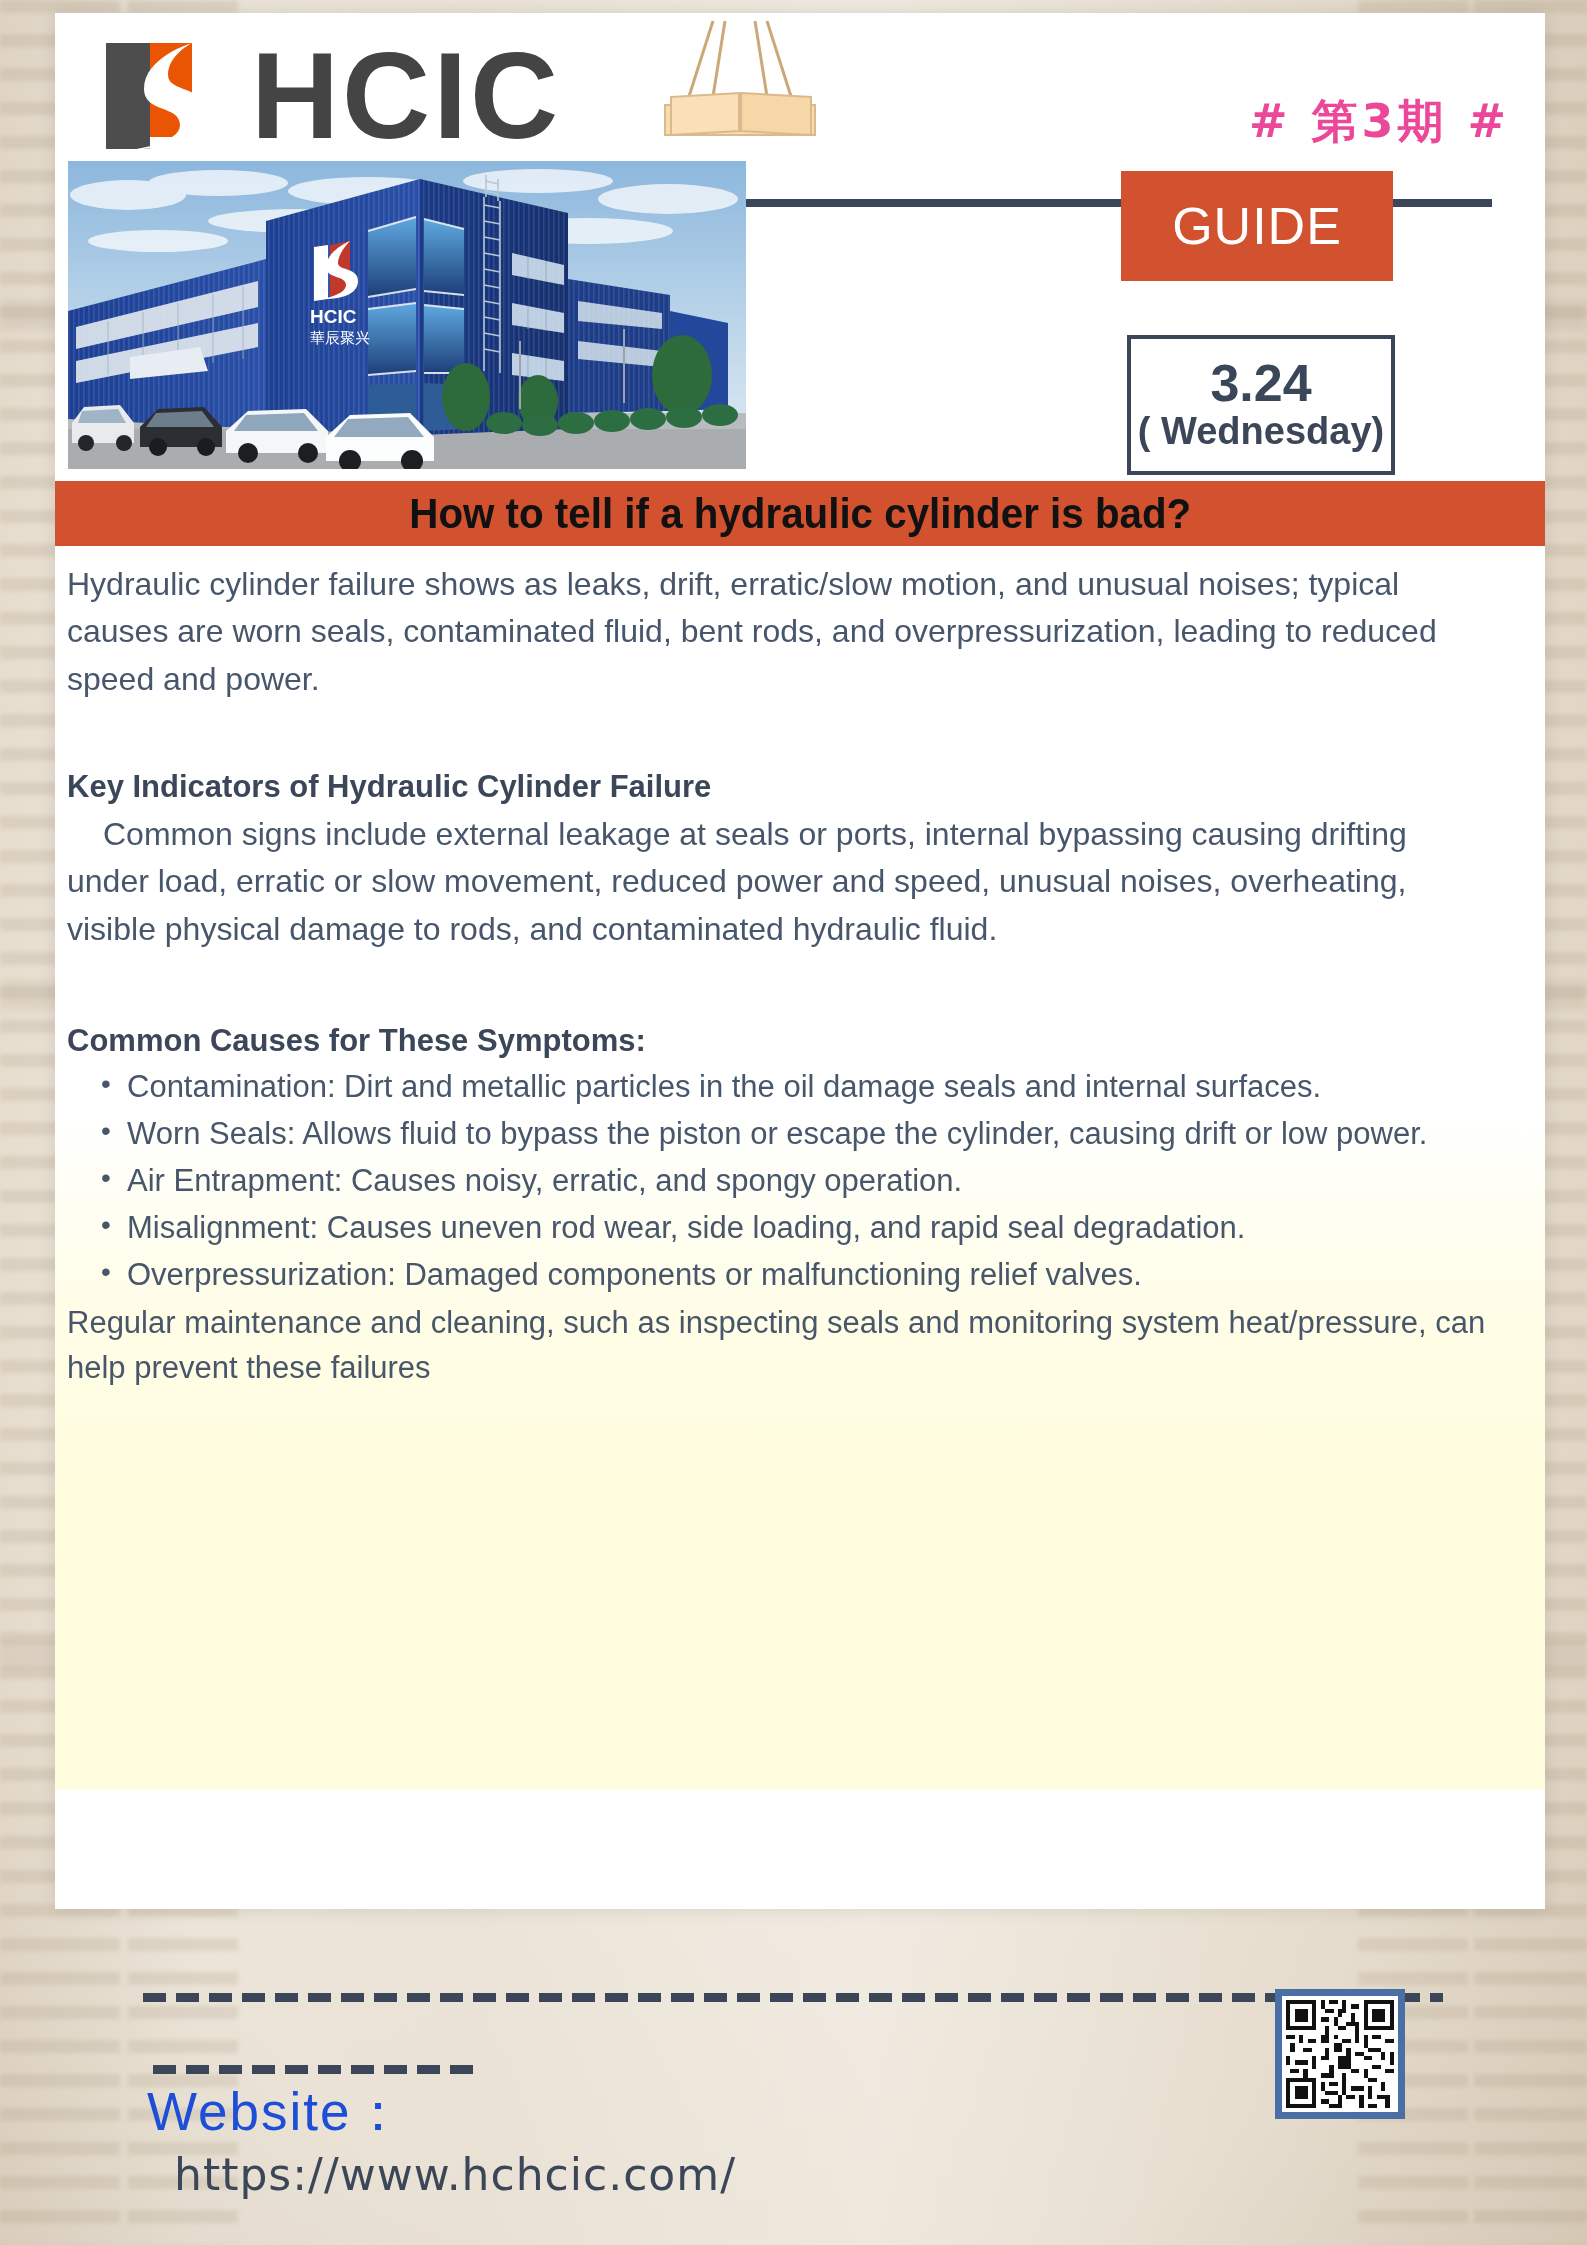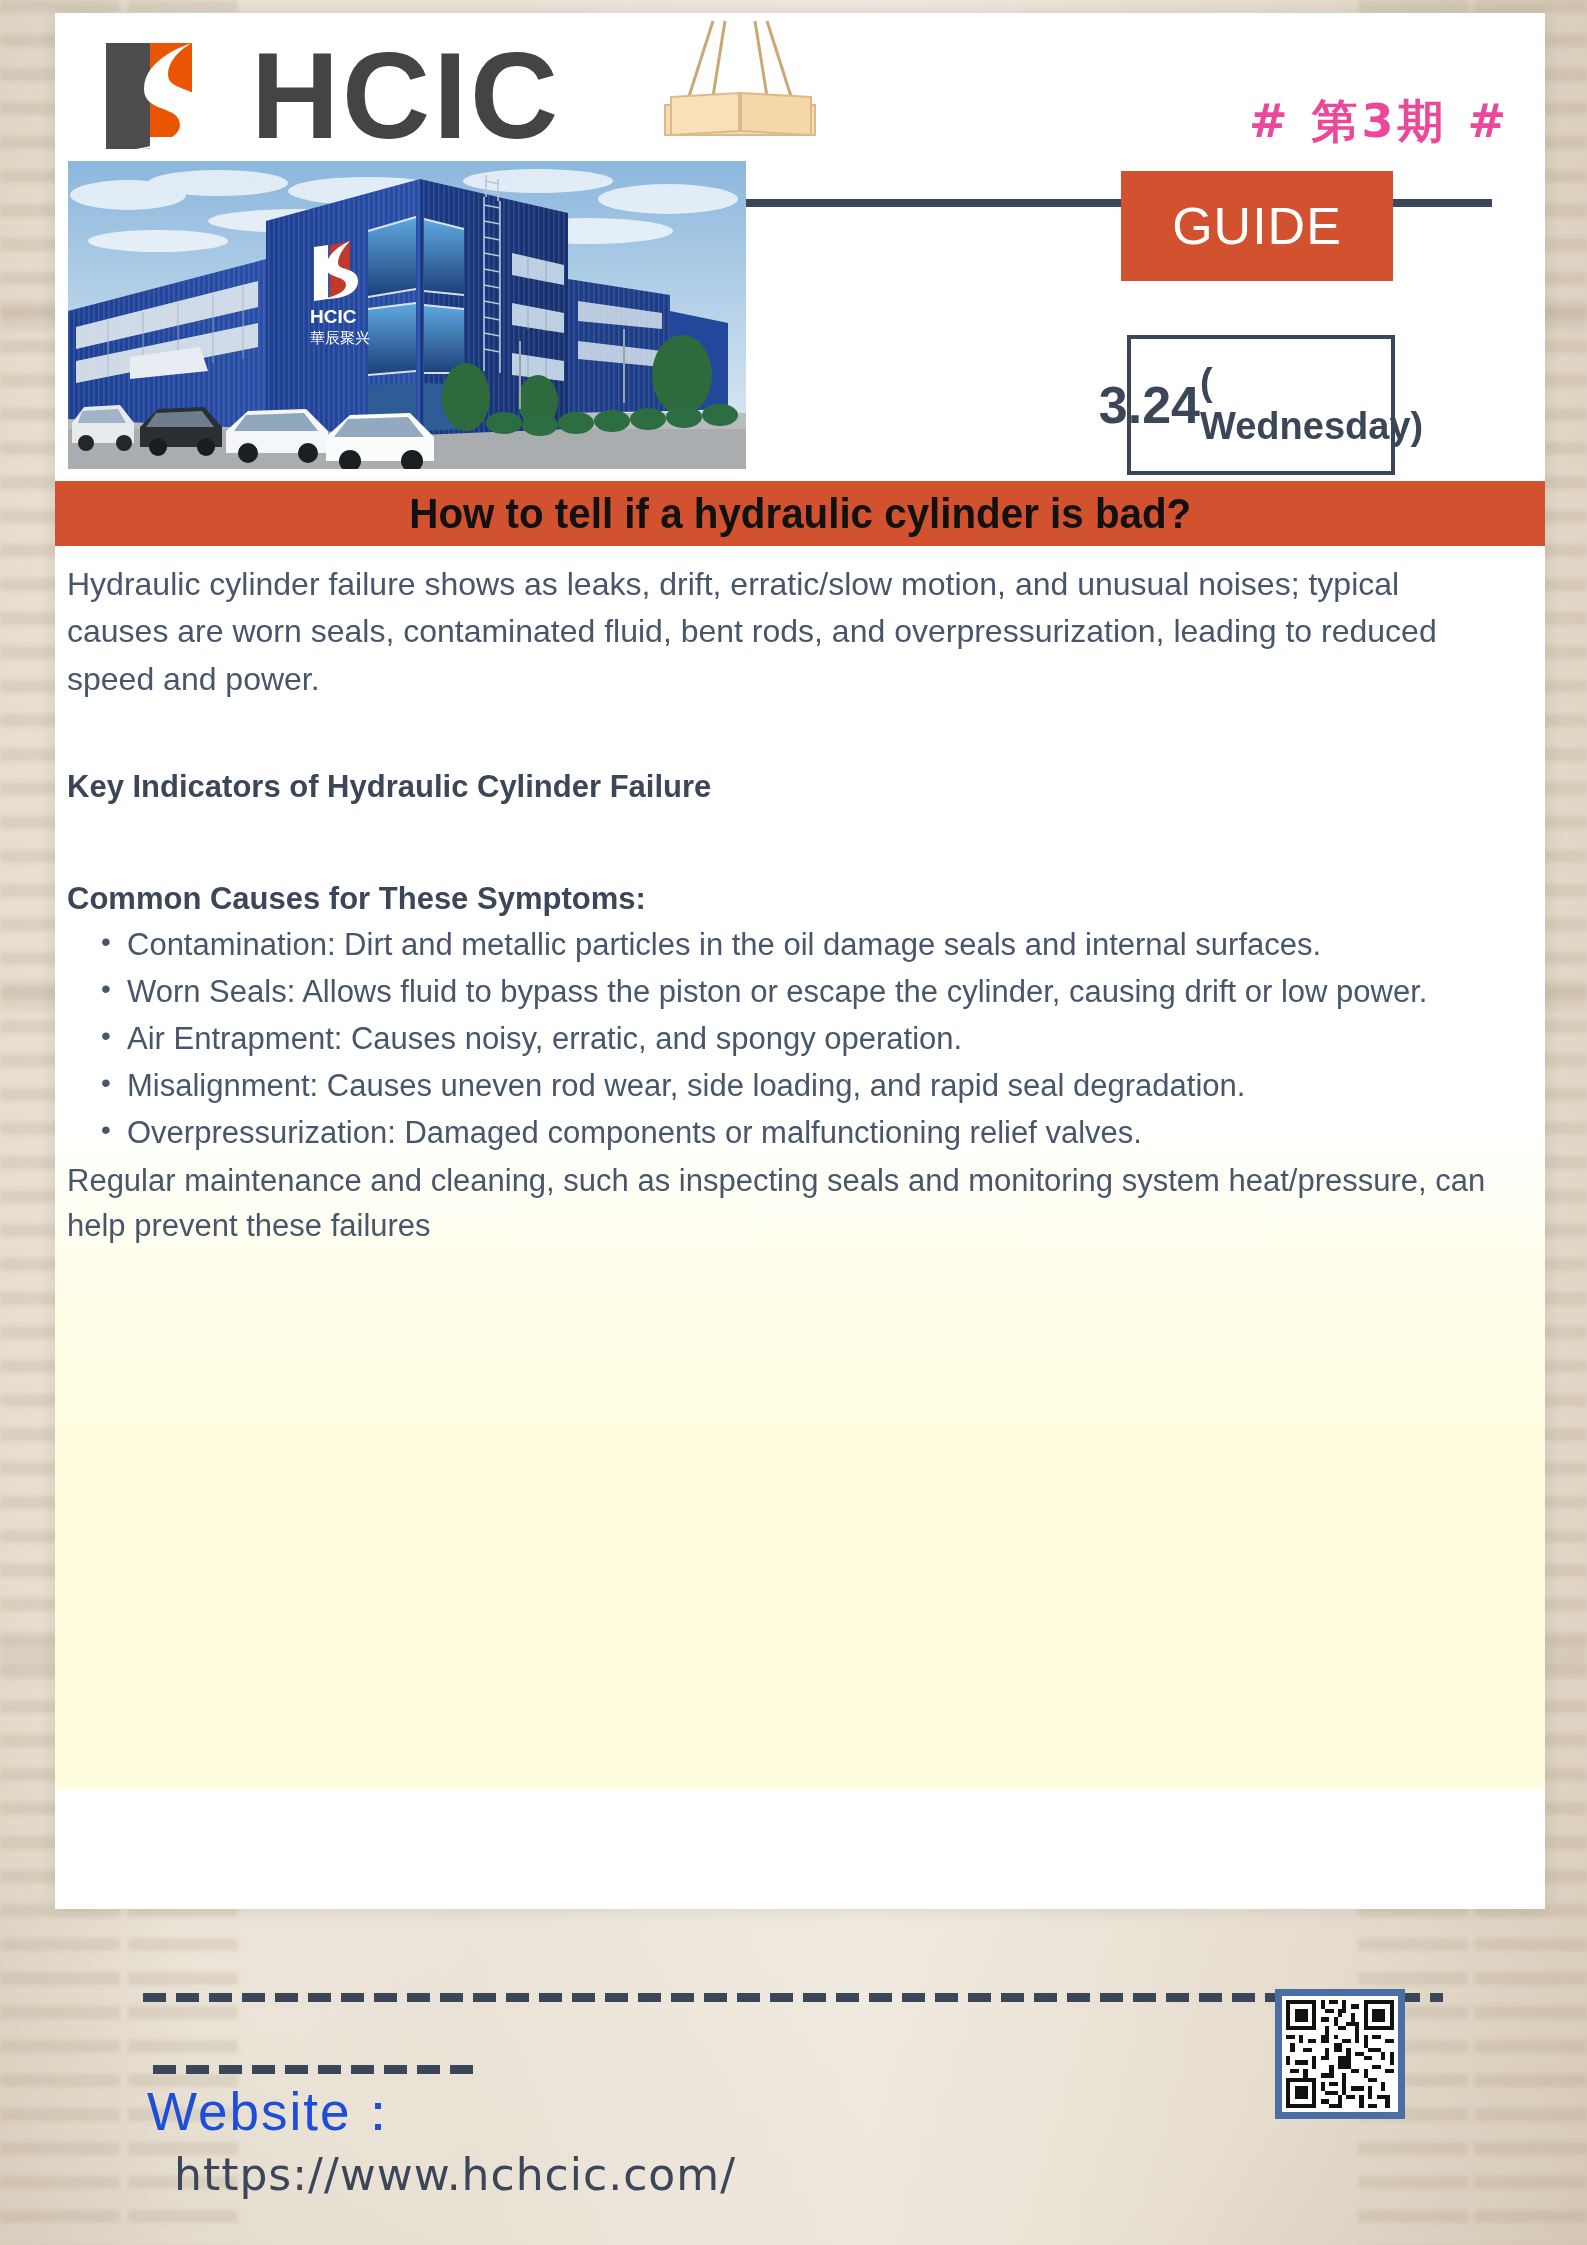--- a/index.html
+++ b/index.html
@@ -87,21 +87,21 @@
     position:absolute;left:1066px;top:158px;width:272px;height:110px;
     background:#d2512f;display:flex;align-items:center;justify-content:center;
   }
   #guide span{
     color:#fff;font-size:52px;font-weight:normal;letter-spacing:1px;
     font-family:"Liberation Sans",sans-serif;
   }
   #datebox{
     position:absolute;left:1072px;top:322px;width:260px;height:132px;
     border:4px solid #3b4759;background:#fff;
-    display:flex;flex-direction:row;align-items:center;justify-content:center;
+    display:flex;flex-direction:column;align-items:center;justify-content:center;
   }
   #datebox .d1{font-size:52px;font-weight:bold;color:#3b4759;line-height:1.05;}
   #datebox .d2{font-size:38px;font-weight:bold;color:#3b4759;line-height:1.15;}
 
   
   #banner{
     position:absolute;left:0px;top:468px;width:1490px;height:65px;
     background:#d2512f;display:flex;align-items:center;justify-content:center;
   }
   #banner span{
@@ -403,20 +403,21 @@
   <div id="banner">
     <span>How to tell if a hydraulic cylinder is bad?</span>
   </div>
 
   <div id="body">
     <p class="para">Hydraulic cylinder failure shows as leaks, drift, erratic/slow motion, and unusual noises; typical causes are worn seals, contaminated fluid, bent rods, and overpressurization, leading to reduced speed and power.</p>
 
     <div class="gap-a"></div>
 
     <div class="h2">Key Indicators of Hydraulic Cylinder Failure</div>
+    <p class="para indent">Common signs include external leakage at seals or ports, internal bypassing causing drifting under load, erratic or slow movement, reduced power and speed, unusual noises, overheating, visible physical damage to rods, and contaminated hydraulic fluid.</p>
 
     <div class="gap-b"></div>
 
     <div class="h2">Common Causes for These Symptoms:</div>
     <ul class="bullets">
       <li>Contamination: Dirt and metallic particles in the oil damage seals and internal surfaces.</li>
       <li>Worn Seals: Allows fluid to bypass the piston or escape the cylinder, causing drift or low power.</li>
       <li>Air Entrapment: Causes noisy, erratic, and spongy operation.</li>
       <li>Misalignment: Causes uneven rod wear, side loading, and rapid seal degradation.</li>
       <li>Overpressurization: Damaged components or malfunctioning relief valves.</li>

